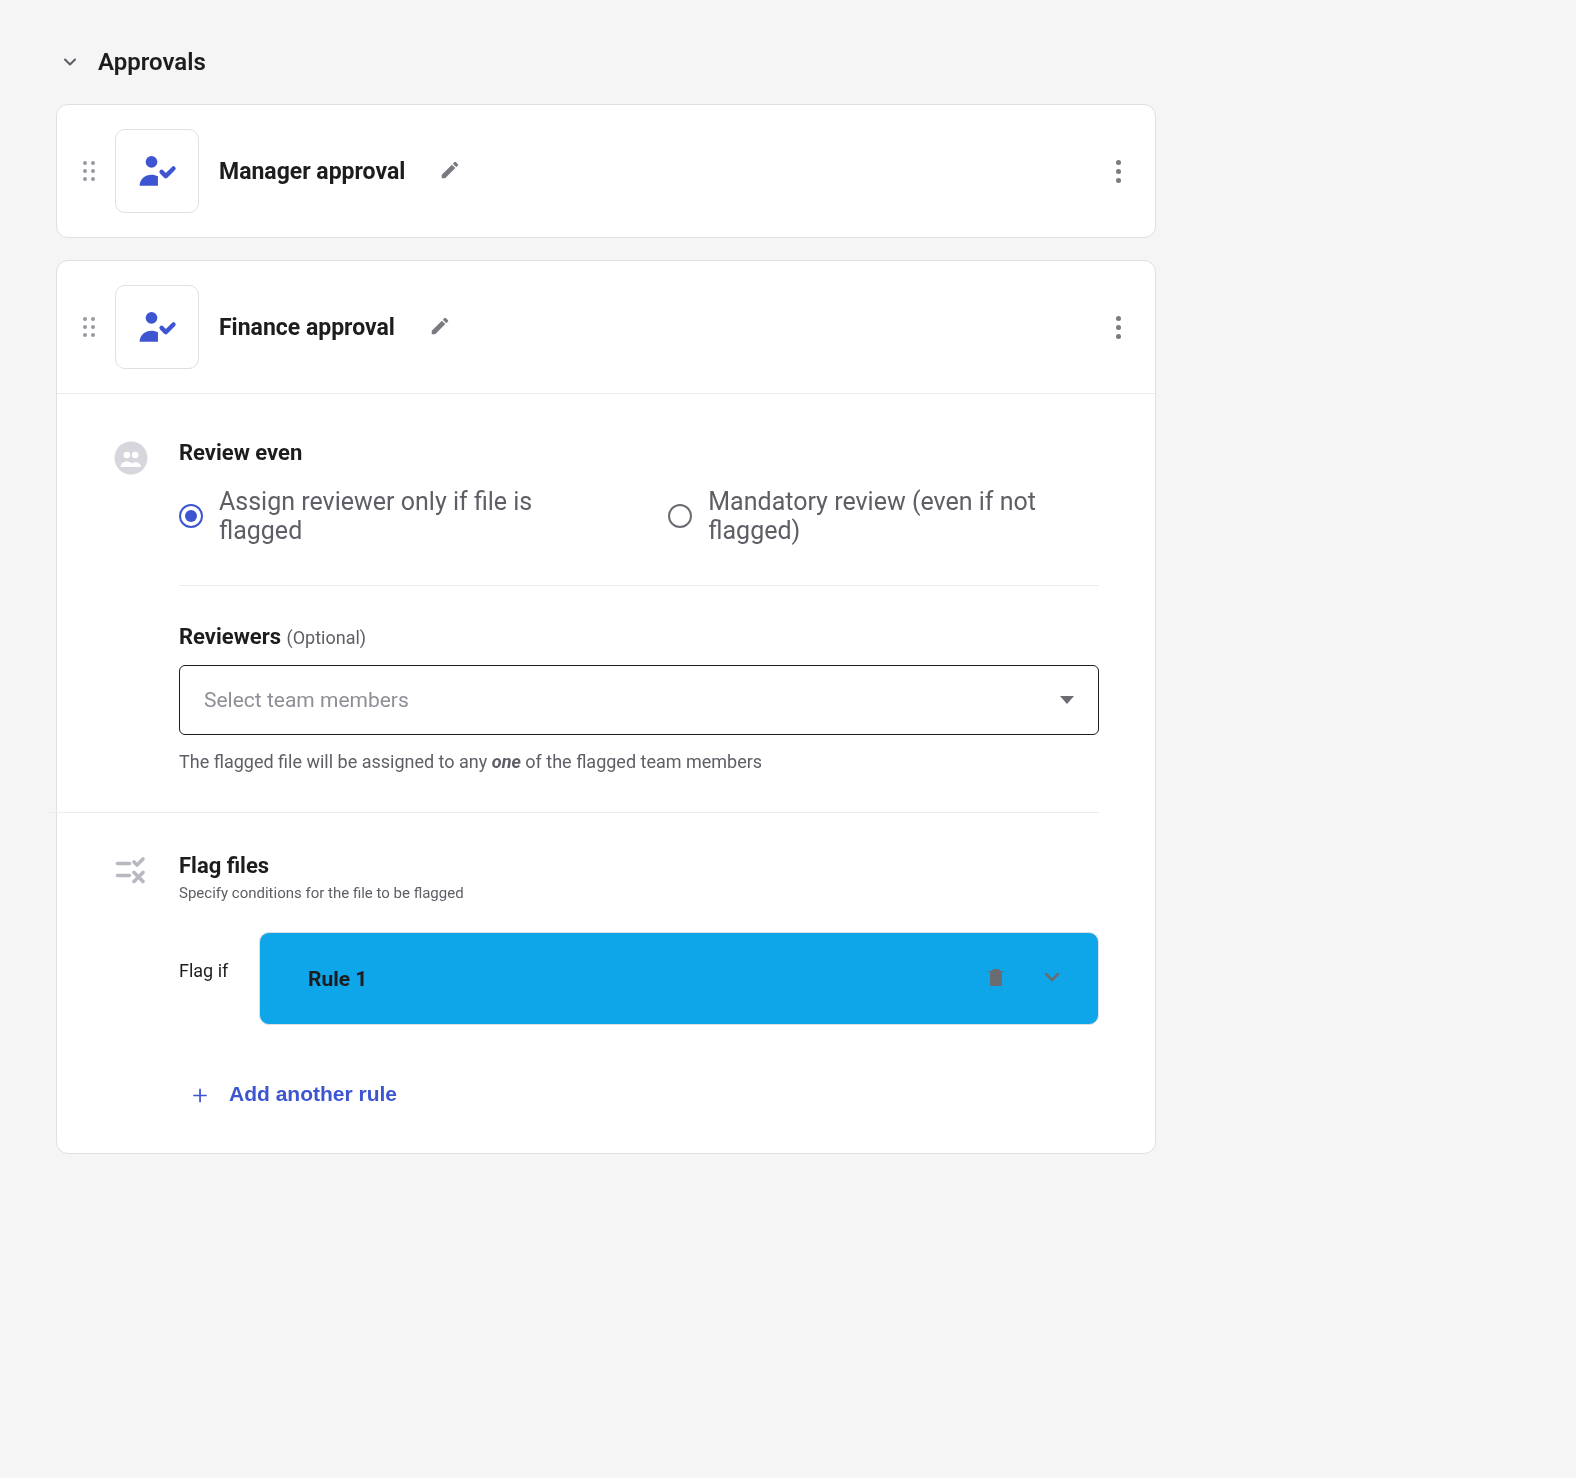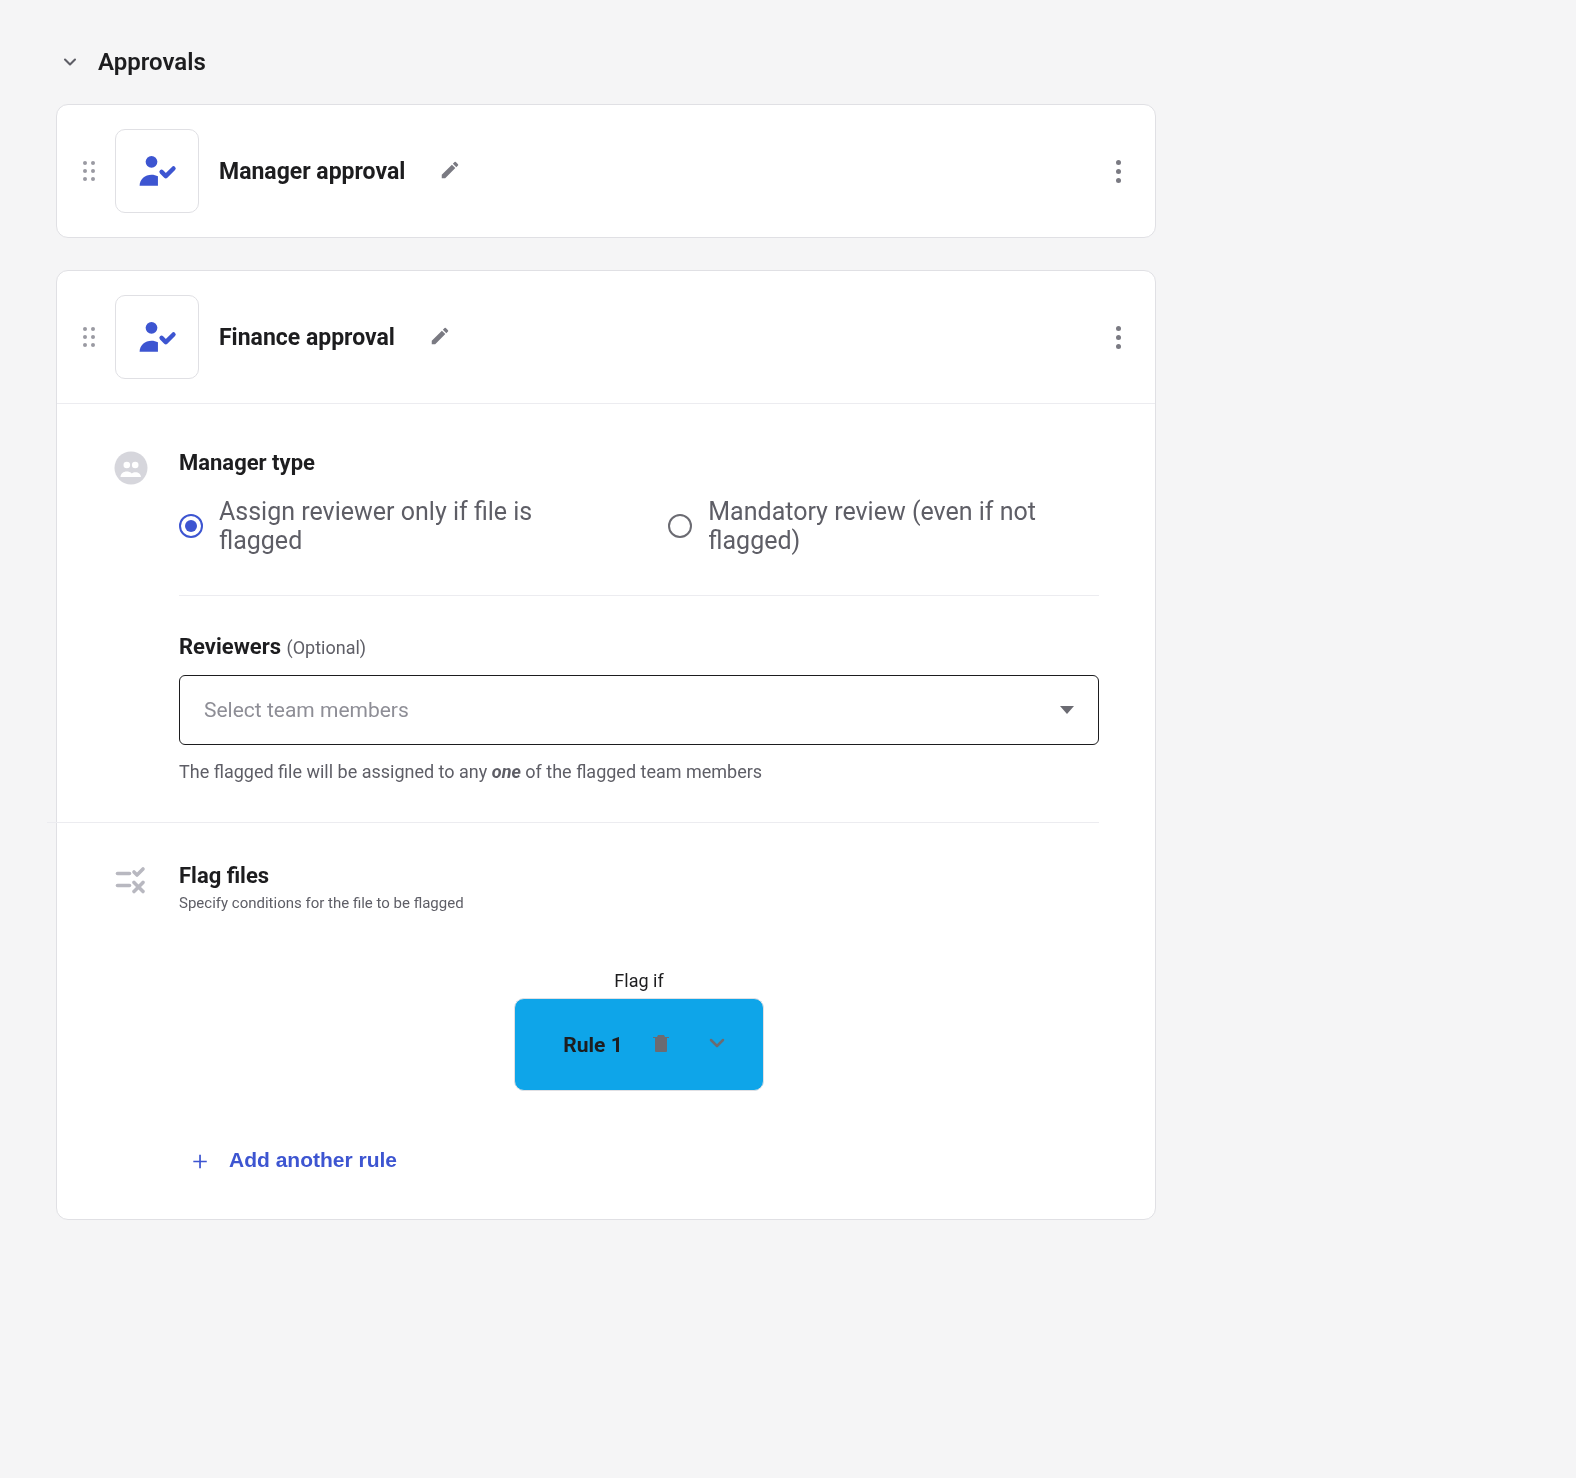--- a/index.html
+++ b/index.html
@@ -47,21 +47,21 @@
   .section-header .title {
     font-size: 24px;
     font-weight: 600;
   }
 
   
   .card {
     background: var(--card-bg);
     border: 1px solid var(--border);
     border-radius: var(--radius);
-    margin-bottom: 32px;
+    margin-bottom: 22px;
   }
   .card-header {
     display: flex;
     align-items: center;
     padding: 24px 26px;
     gap: 20px;
   }
   .drag-handle {
     display: grid;
     grid-template-columns: repeat(2, 4px);
@@ -193,21 +193,21 @@
     color: var(--text-muted);
   }
   .helper em { font-style: italic; font-weight: 700; }
 
   
   .subdesc {
     font-size: 15px; color: var(--text-muted);
     margin: 6px 0 30px 0;
   }
   .flagif-row {
-    display: flex; align-items: center; flex-direction: column;
+    display: flex; gap: 24px; align-items: flex-start;
   }
   .flagif-label {
     font-size: 18px; color: var(--text);
     padding-top: 28px;
     flex: 0 0 56px;
   }
   .rule-card {
     flex: 1;
     border: 1px solid var(--border);
     border-radius: 10px;
@@ -321,21 +321,21 @@
           <div class="side-icon">
             <svg viewBox="0 0 24 24" fill="currentColor">
               <circle cx="12" cy="12" r="11" fill="#d6d6dc"></circle>
               <circle cx="9.2" cy="10" r="2.2" fill="#fff"></circle>
               <circle cx="14.8" cy="10" r="2.2" fill="#fff"></circle>
               <path d="M5 18c0-2.2 1.9-3.6 4.2-3.6s4.2 1.4 4.2 3.6" fill="#fff"></path>
               <path d="M11.4 18c0-2 1.7-3.2 3.6-3.2s3.6 1.2 3.6 3.2" fill="#fff"></path>
             </svg>
           </div>
           <div class="body-main">
-            <div class="subhead">Manager type</div>
+            <div class="subhead">Review even</div>
 
             <div class="radio-row">
               <label class="radio checked">
                 <span class="ring"></span>
                 <span>Assign reviewer only if file is flagged</span>
               </label>
               <label class="radio">
                 <span class="ring"></span>
                 <span>Mandatory review (even if not flagged)</span>
               </label>

